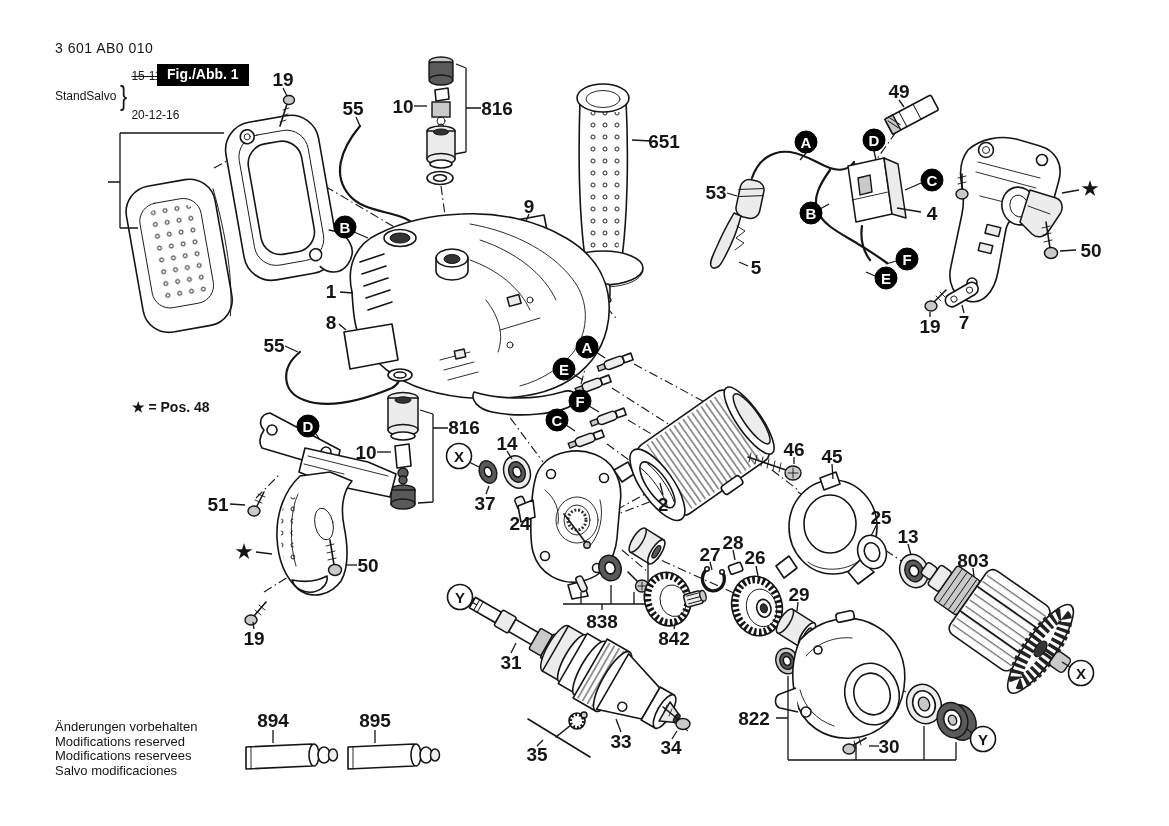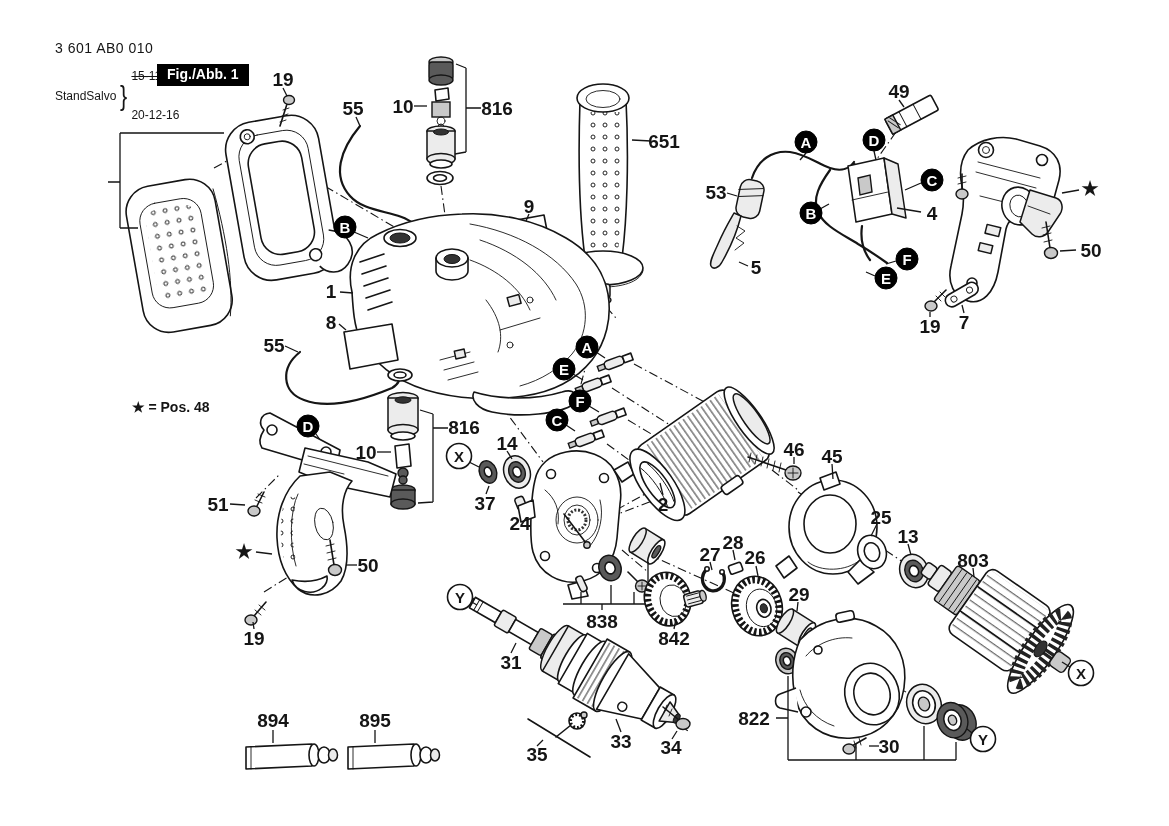--- a/index.html
+++ b/index.html
@@ -53,20 +53,26 @@
       <span>Salvo</span>
     </div>
     <div class="issue-brace">}</div>
     <div class="issue-dates">
       <span class="struck">15-11</span>
       <span>20-12-16</span>
     </div>
   </div>
   <div class="fig-box">Fig./Abb. 1</div>
   <div class="star-note">★ = Pos. 48</div>
+  <div class="footer">
+    <div>Änderungen vorbehalten</div>
+    <div>Modifications reserved</div>
+    <div>Modifications reservees</div>
+    <div>Salvo modificaciones</div>
+  </div>
 
   <svg id="diagram" width="1169" height="826" viewBox="0 0 1169 826">
     <defs>
       <pattern id="p-dots" width="12" height="12" patternUnits="userSpaceOnUse">
         <circle cx="5" cy="5" r="2" fill="none" stroke="#222" stroke-width="1"></circle>
       </pattern>
       <pattern id="p-vlines" width="5.5" height="8" patternUnits="userSpaceOnUse">
         <path d="M2.7,0 V8" stroke="#333" stroke-width="1"></path>
       </pattern>
       <pattern id="p-hlines" width="8" height="7.5" patternUnits="userSpaceOnUse">

